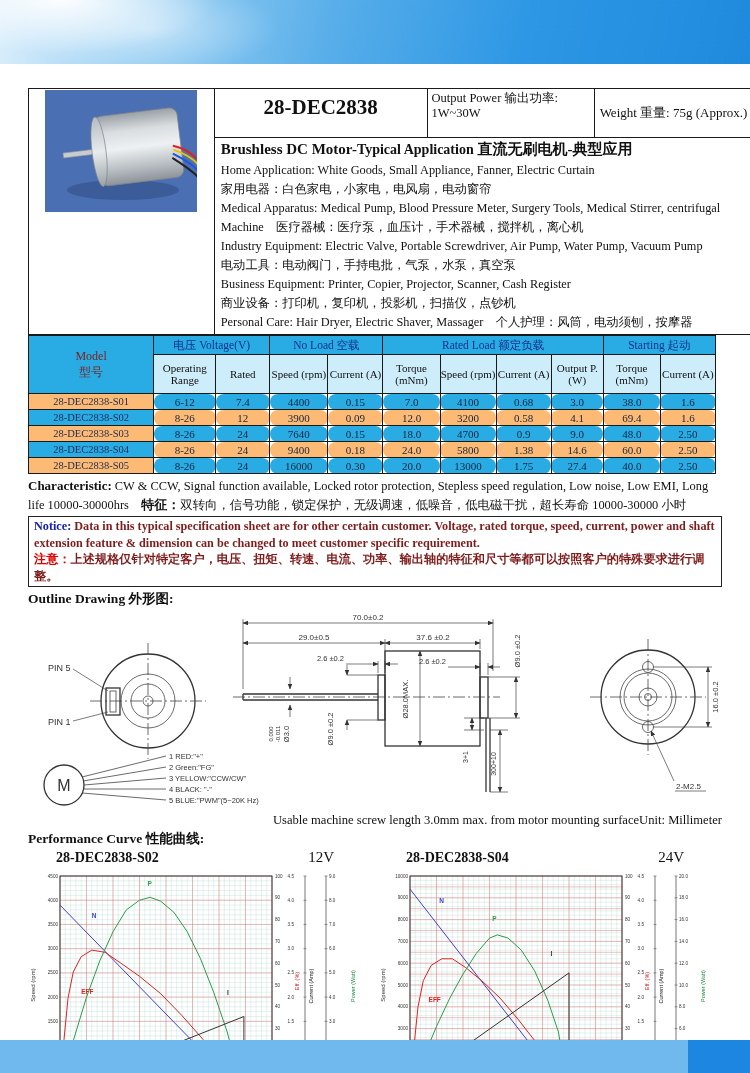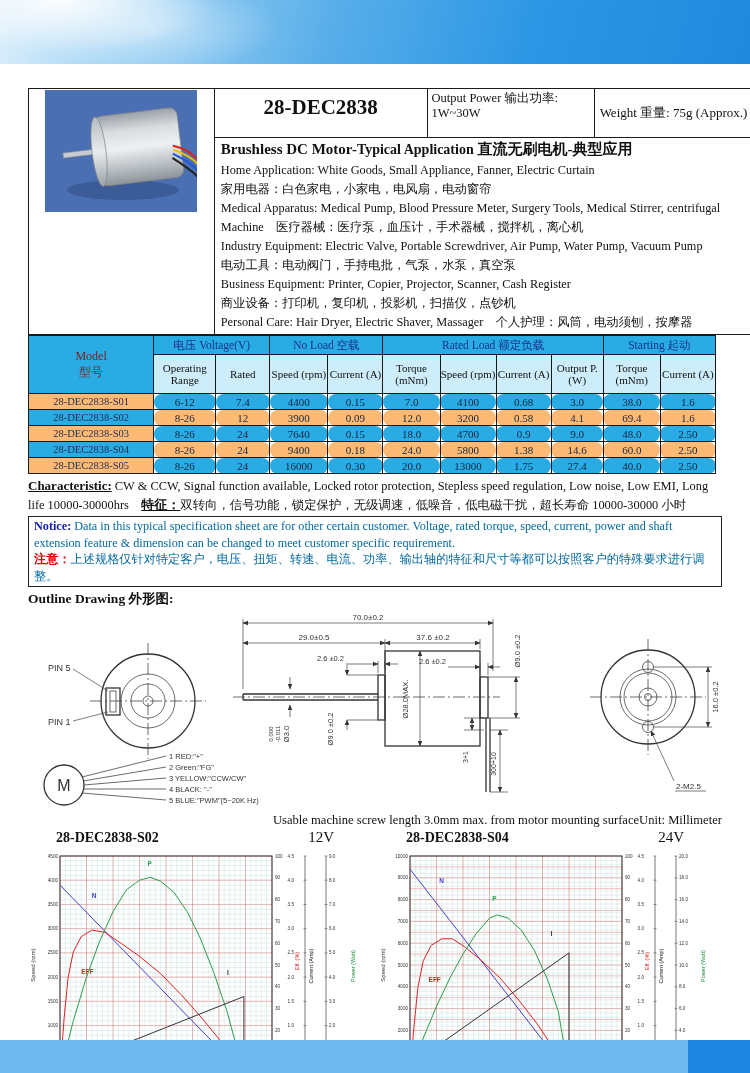--- a/index.html
+++ b/index.html
@@ -33,25 +33,25 @@
   .hdr-light{background:#CDEDFB;}
   .grp{color:#14328c;font-size:11.5px;height:18px;}
   .modelhead{font-size:12px;color:#7f1d1d;}
   .sub{font-size:11px;line-height:12.5px;height:38px;color:#111;}
   .row-model{font-size:10.5px;color:#1b2a55;height:15px;}
   .row-val{font-size:11px;color:#14243f;height:15px;border-radius:8px;}
   .cell-light{background:#fdba74;font-family:Liberation Serif, serif;}
   .cell-med{background:#29ACE3;}
   
   .charac{font-size:12.4px;line-height:17.5px;margin:3px 0 2px 0;}
-  .charac b{font-size:13px;text-decoration:underline;}
+  .charac b{font-size:13px;}
   
   .notice{border:1.4px solid #222;padding:1px 5px 2px 5px;font-size:12.2px;line-height:16.5px;margin:1px 0 3px 0;}
   .notice .nb{color:#1420b4;font-weight:bold;}
-  .notice .nt{color:#0369a1;}
+  .notice .nt{color:#7f1d1d;font-weight:bold;}
   .notice .nr{color:#e00000;font-weight:bold;}
   .h-sec{font-weight:bold;font-size:13.5px;margin:2px 0 1px 0;}
   
   svg.outline{display:block;margin:0 auto;}
   svg.outline text{font-family:"Liberation Sans",sans-serif;fill:#333;}
   .thin{stroke:#444;stroke-width:0.8;fill:none;}
   .thick{stroke:#333;stroke-width:1.3;fill:none;}
   .dim{stroke:#444;stroke-width:0.7;fill:none;}
   .drawnote{display:flex;justify-content:flex-end;font-size:12.6px;margin:1px 0 0 0;}
   
@@ -368,20 +368,21 @@
         <text x="648" y="180" font-size="8">2-M2.5</text>
         <line class="dim" x1="647" y1="182" x2="678" y2="182"></line>
       </g>
     </svg>
 
     <div class="drawnote">
       <span>Usable machine screw length 3.0mm max. from motor mounting surface</span>
       <span>Unit: Millimeter</span>
     </div>
 
+    <div class="h-sec">Performance Curve 性能曲线:</div>
 
     <div class="charts">
       <div class="chartblock">
         <div class="ct">
           <span class="cm">28-DEC2838-S02</span>
           <span class="cv">12V</span>
         </div>
         <div class="cwrap" id="c0">
             <svg width="340" height="262" viewBox="0 0 340 262">
               <line x1="32" y1="10" x2="32" y2="228" stroke="#a8d4c8" stroke-width="0.3"></line>

